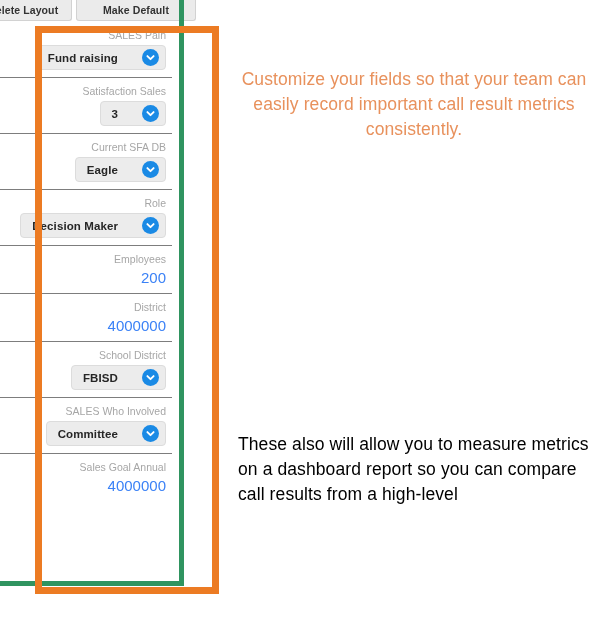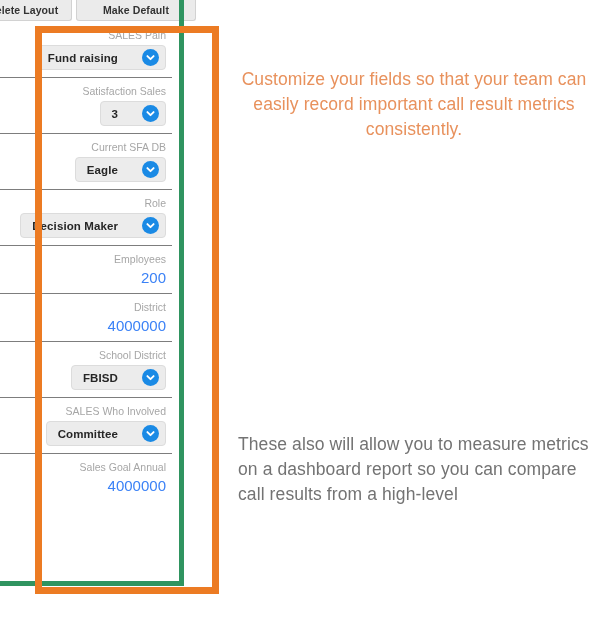--- a/index.html
+++ b/index.html
@@ -279,13 +279,13 @@
       <div class="field-value-wrap">
         <span class="value-text">4000000</span>
       </div>
     </div>
   </div>
 
 <div id="green-box" style="border-color: rgb(47, 148, 96);"></div>
 <div id="orange-box" style="border-color: rgb(236, 123, 35);"></div>
 
 <div class="callout" id="callout-top" style="color: rgb(232, 145, 92);">Customize your fields so that your team can easily record important call result metrics consistently.</div>
-<div class="callout" id="callout-bottom" style="color: #737373;">These also will allow you to measure metrics on a dashboard report so you can compare call results from a high-level</div>
+<div class="callout" id="callout-bottom" style="color: #000000;">These also will allow you to measure metrics on a dashboard report so you can compare call results from a high-level</div>
 
 </body></html>

